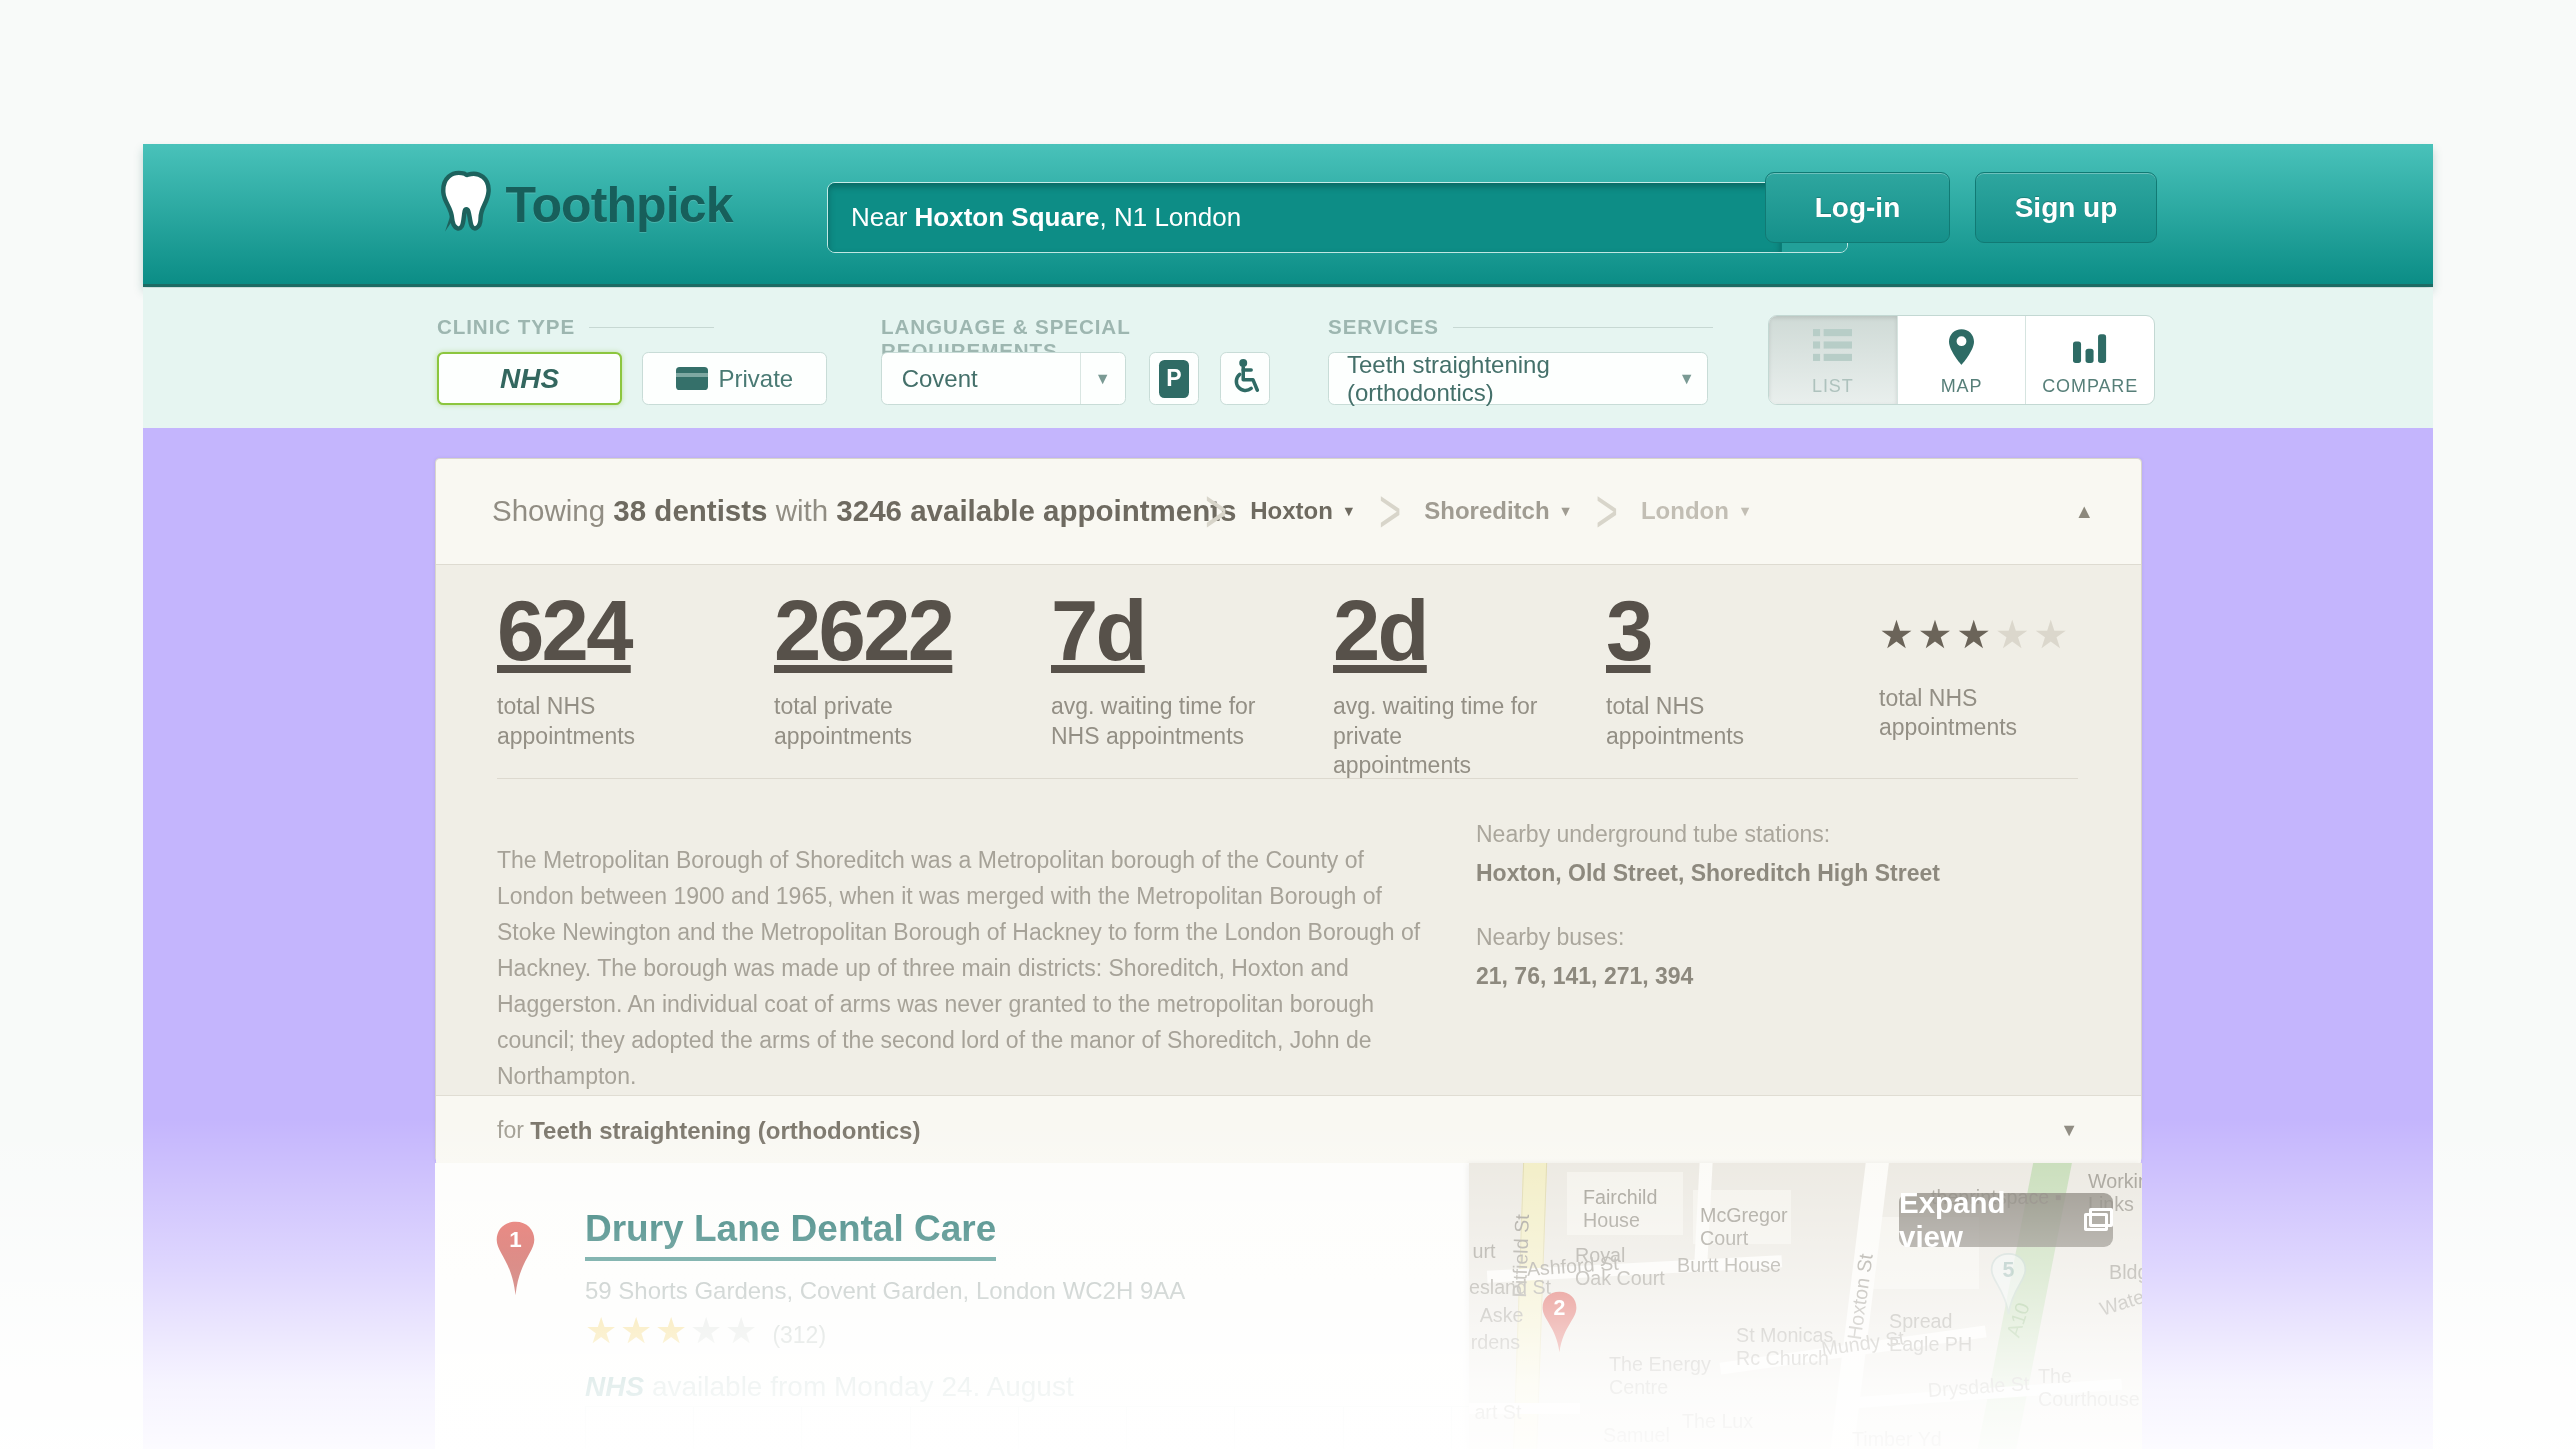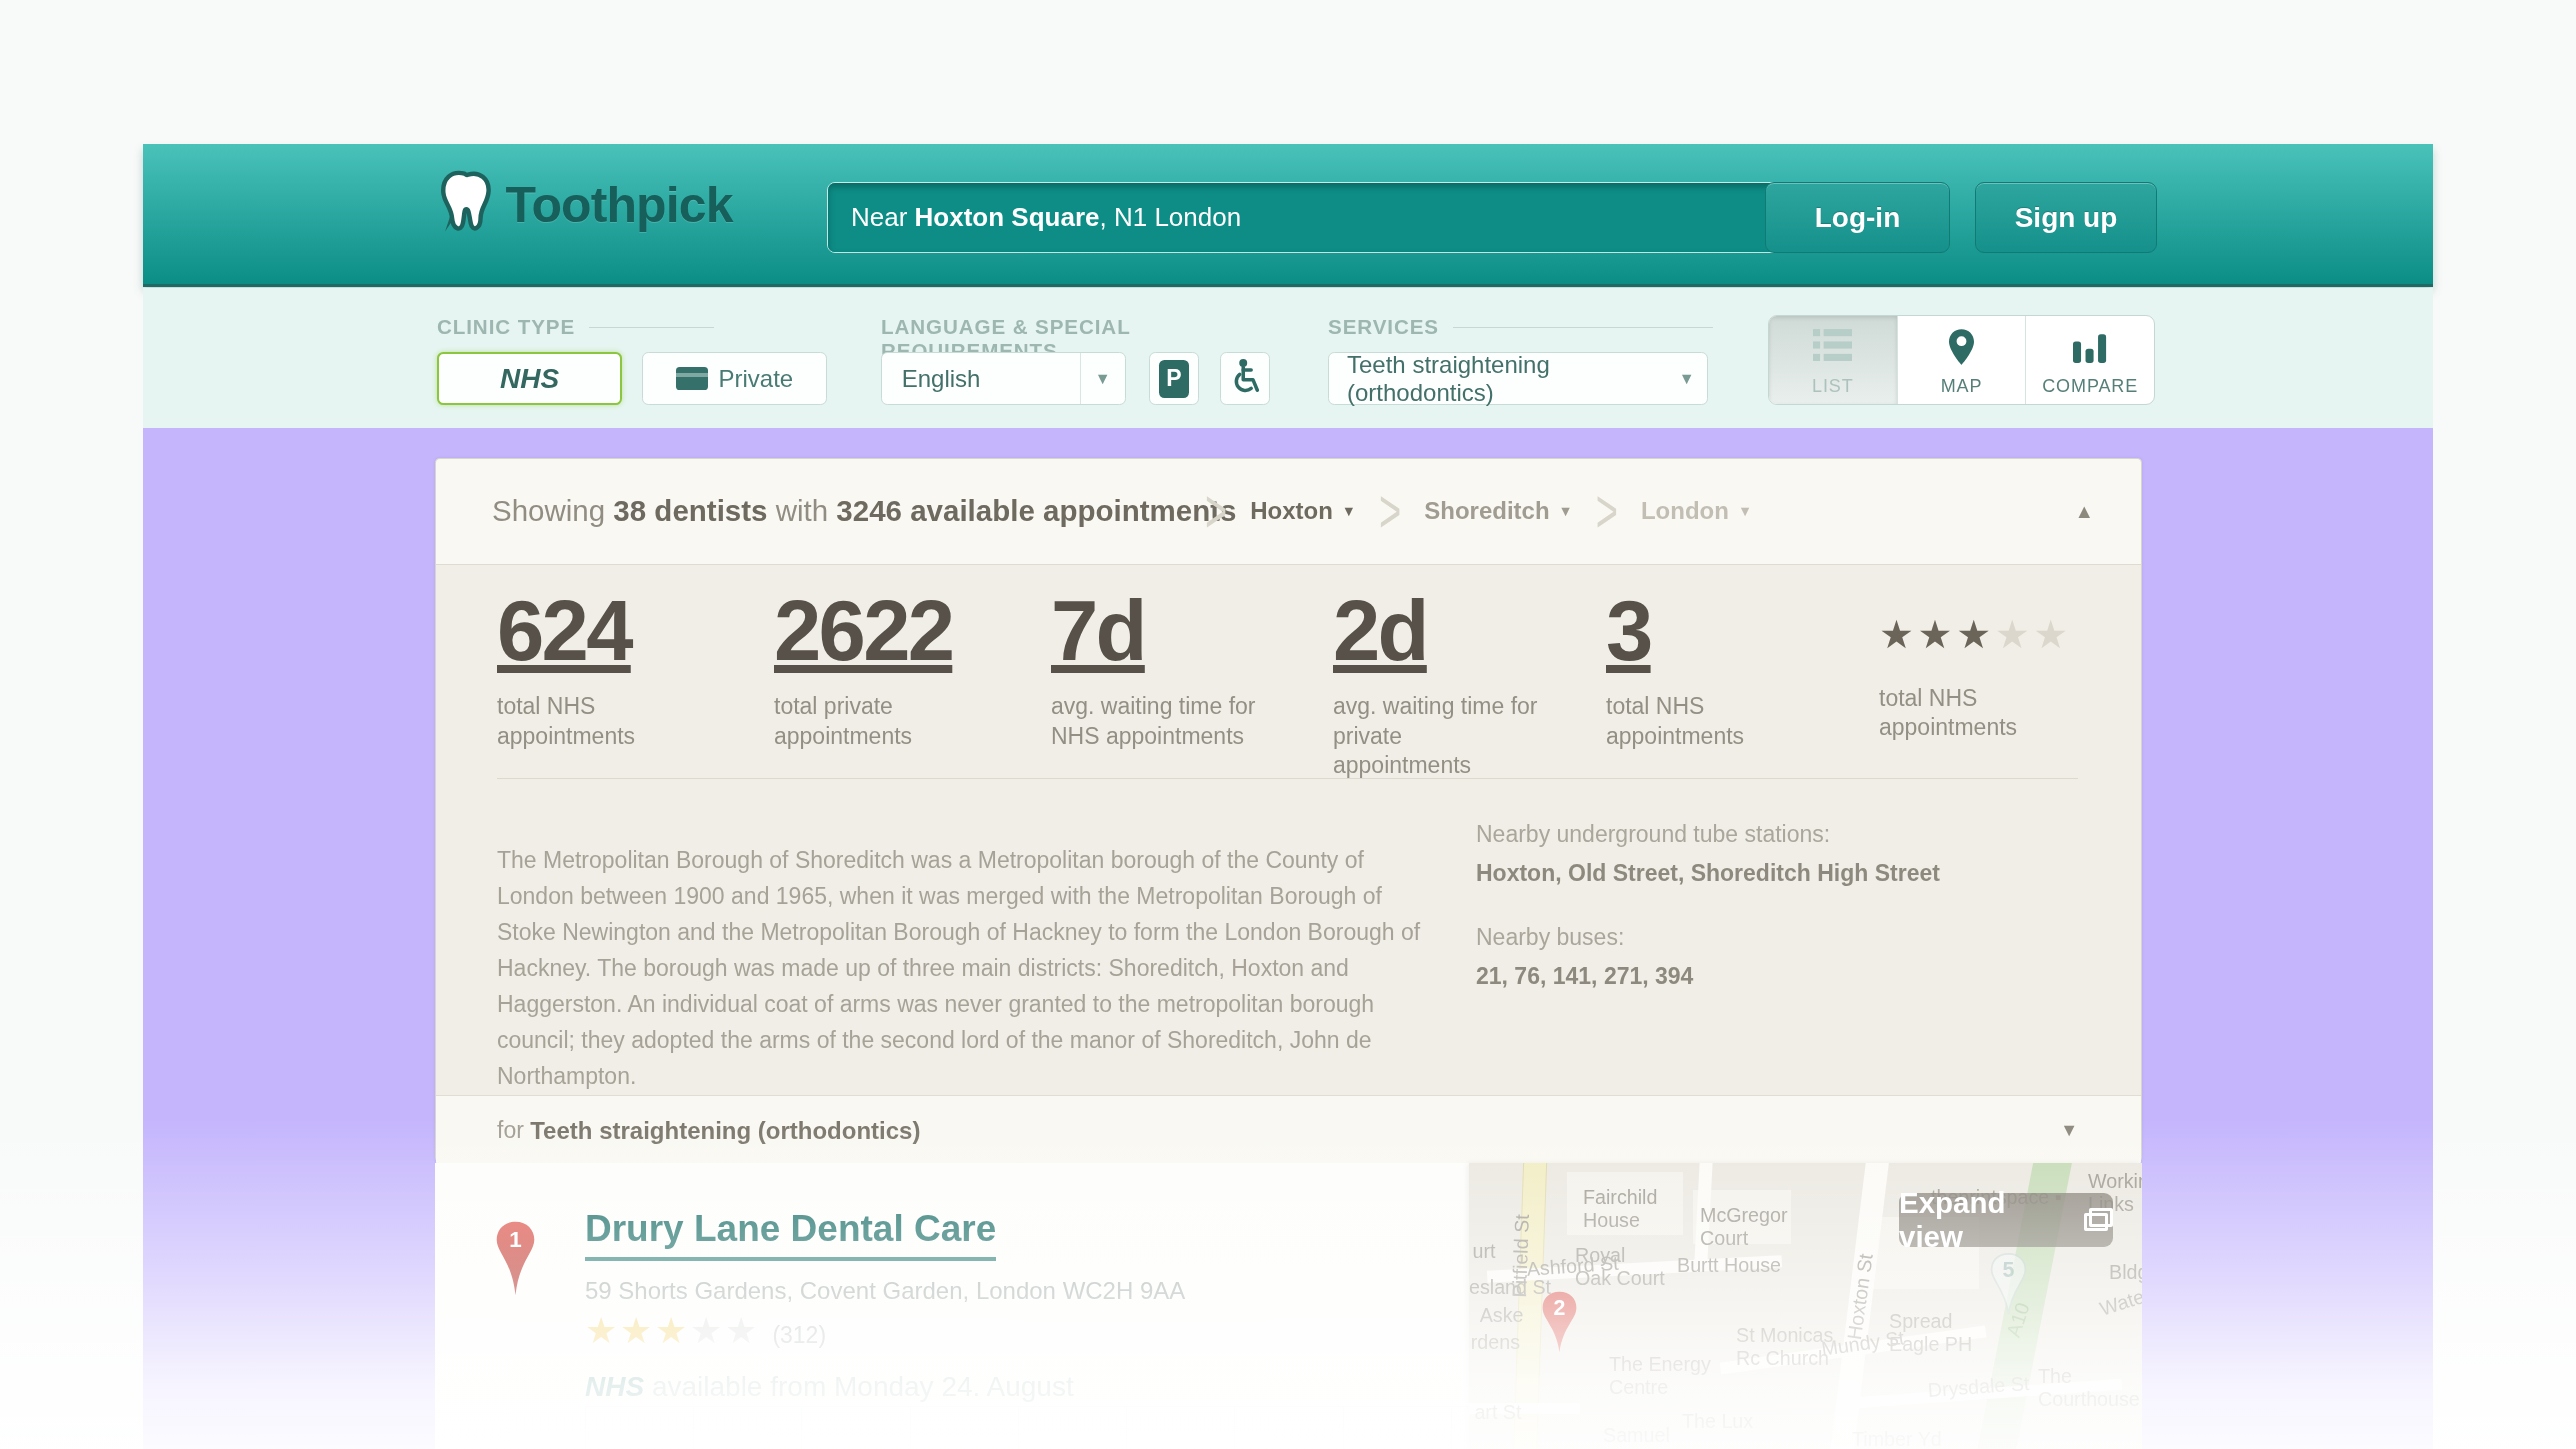--- a/index.html
+++ b/index.html
@@ -13,21 +13,21 @@
   .brand{position:absolute;left:295px;top:25px;display:flex;align-items:center;gap:12.5px;}
   .brand .word{font-size:50px;font-weight:bold;color:#175f5b;letter-spacing:-0.9px;
     text-shadow:0 0.9px 0 rgba(255,255,255,.15);}
   .searchwrap{position:absolute;left:684px;top:38px;width:1021px;height:71px;display:flex;
     border:1.8px solid rgba(235,250,248,.8);border-radius:8px;overflow:hidden;box-sizing:border-box;}
   .searchfield{flex:1;background:#0d8d86;box-shadow:inset 0 3.6px 7.2px rgba(0,0,0,.28);
     display:flex;align-items:center;padding-left:23px;color:#fff;font-size:26px;white-space:pre;}
   .searchfield b{font-weight:bold;}
   .searchclear{width:66px;background:#22a099;border:none;border-left:0.9px solid #0a7e78;
     color:#fff;font-size:30px;font-weight:bold;display:flex;align-items:center;justify-content:center;cursor:pointer;}
-  .tealbtn{position:absolute;top:38px;height:71px;border-radius:9px;border:1.8px solid #117a74;
+  .tealbtn{position:absolute;top:28px;height:71px;border-radius:9px;border:1.8px solid #117a74;
     background:linear-gradient(#2ea69f,#15908a);color:#fff;font-size:28px;font-weight:bold;
     box-shadow:inset 0 0.9px 0 rgba(255,255,255,.3);text-shadow:0 -0.9px 0.9px rgba(0,0,0,.2);
     display:flex;align-items:center;justify-content:center;box-sizing:border-box;cursor:pointer;}
   .login{left:1622px;width:185px;} .signup{left:1832px;width:182px;}
 
   
   .filterbar{position:absolute;left:0;top:288px;width:2290px;height:140px;background:#e6f5f1;
     border-bottom:0.9px solid #ccdcd7;}
   .flabel{position:absolute;display:flex;align-items:center;font-size:20.6px;font-weight:bold;
     letter-spacing:0.9px;color:#9db6b0;}
@@ -174,21 +174,21 @@
       <button class="fbtn private">
         <span class="cardicon"></span>
         <span>Private</span>
       </button>
 
       <div class="flabel fl-lang">
         <span>LANGUAGE &amp; SPECIAL REQUIREMENTS</span>
           <span class="line"></span>
       </div>
       <div class="select sel-lang">
-        <span>English</span>
+        <span>Covent</span>
         <span class="caretbox">▼</span>
       </div>
       <button class="fbtn pbtn">
         <span class="pinner">P</span>
       </button>
       <button class="fbtn wbtn">
         <span>
           <svg width="30" height="38" viewBox="0 0 34 42">
             <circle cx="15" cy="5" r="4.5" fill="#2f6b65"></circle>
             <path d="M15 10 L15 24 L26 24 L31 36" stroke="#2f6b65" stroke-width="4" fill="none" stroke-linecap="round" stroke-linejoin="round"></path>

